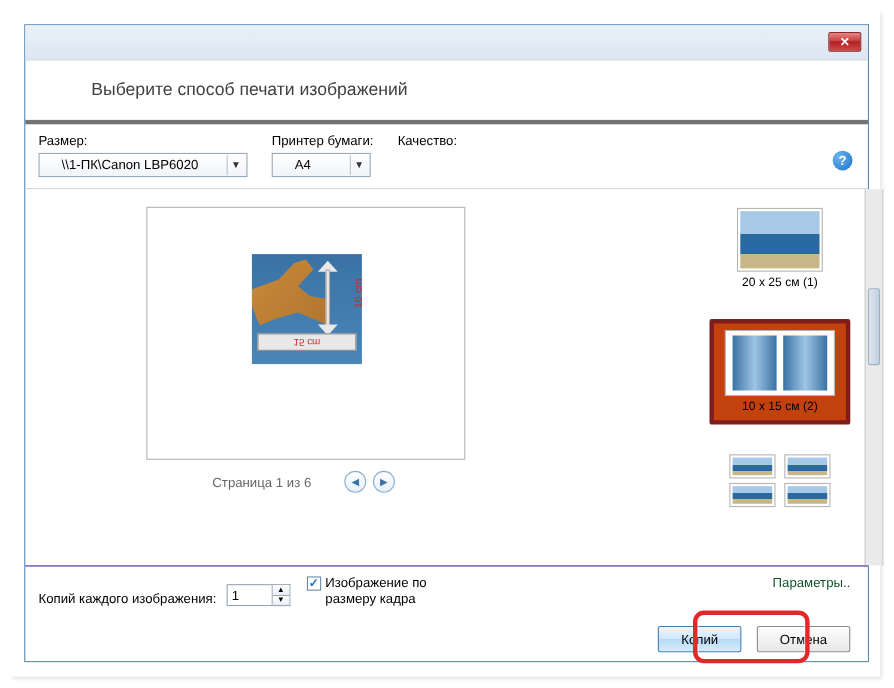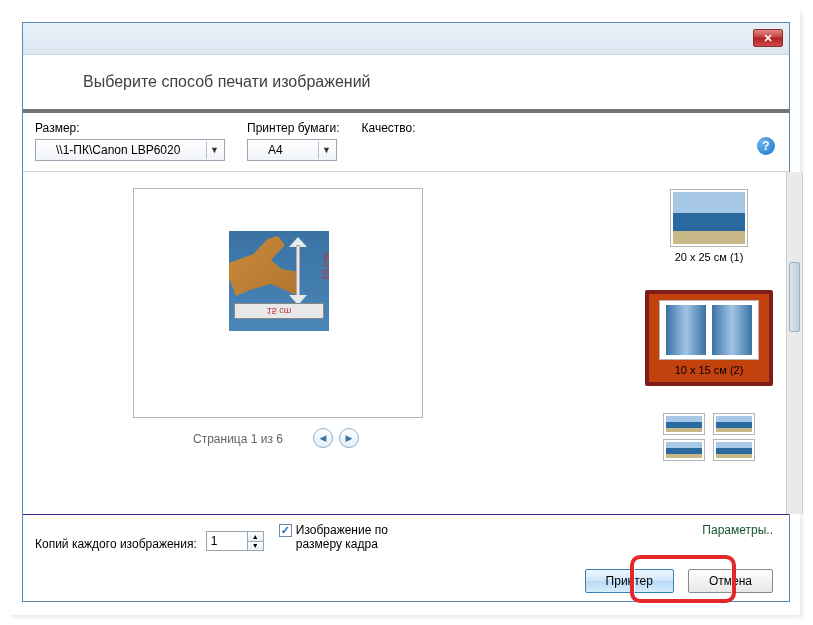--- a/index.html
+++ b/index.html
@@ -405,19 +405,19 @@
       </div>
     </div>
     <div class="checkbox">
       <div class="box">✓</div>
       <span style="max-width:120px">Изображение по размеру кадра</span>
     </div>
     <span class="params-link">Параметры..</span>
   </div>
 
   <div class="footer2">
-    <div class="btn default">Принтер</div>
+    <div class="btn default">Копий</div>
     <div class="btn">Отмена</div>
   </div>
 
 </div>
 
 <div class="highlight-ring" style="left:630px;top:555px;width:106px;height:48px"></div>
 
 </body></html>

